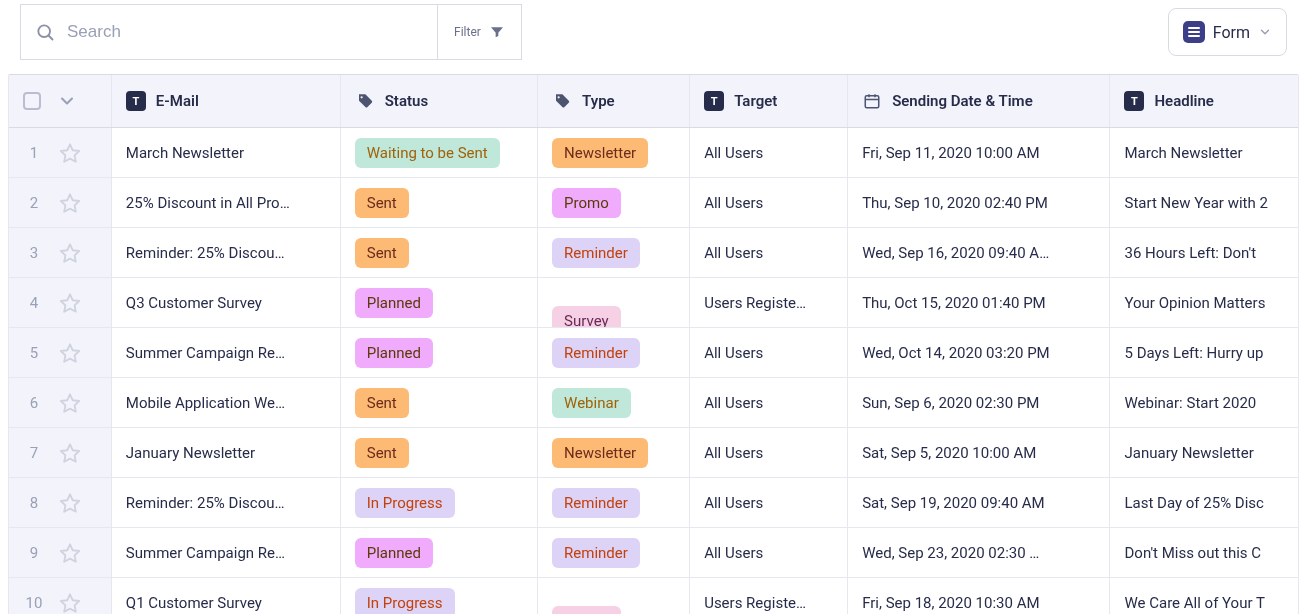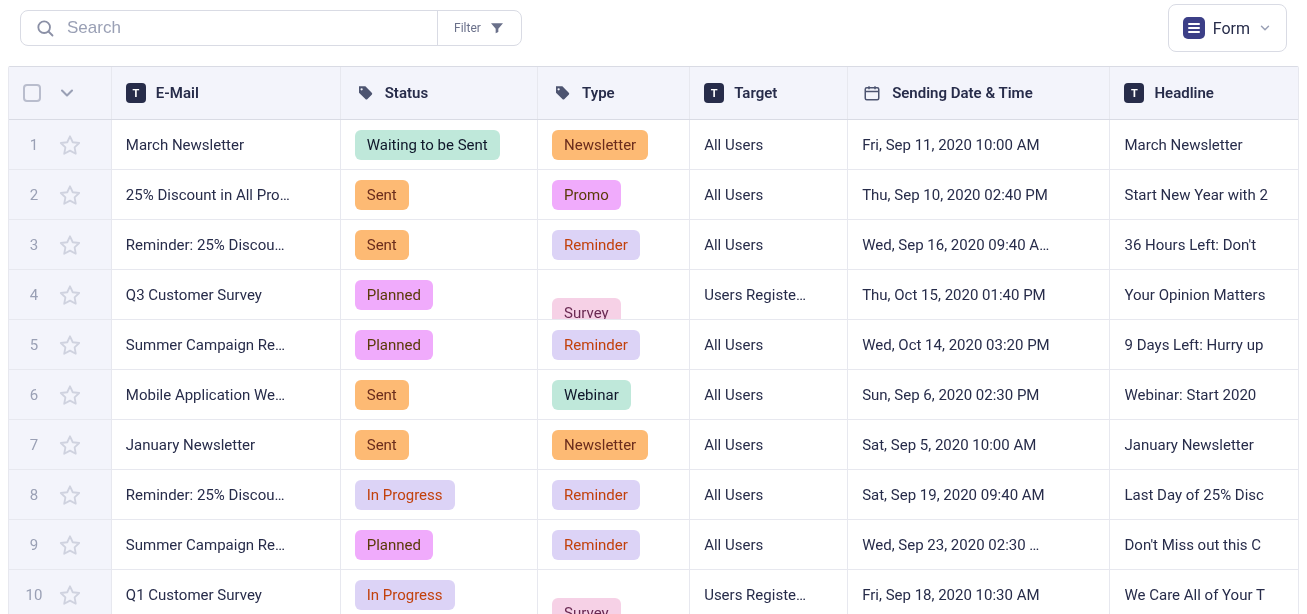--- a/index.html
+++ b/index.html
@@ -1,21 +1,21 @@
 <!DOCTYPE html>
 <html><head>
 <meta charset="utf-8">
 <style>
   * { box-sizing: border-box; }
   html,body { margin:0; padding:0; font-family: -apple-system, BlinkMacSystemFont, "Segoe UI", Roboto, Helvetica, Arial, sans-serif; color:#272c4a; font-size:15px; background:#fff; }
   .wrap { width:1307px; height:614px; overflow:hidden; position:relative; padding:0 8px; }
 
   
   .toolbar { display:flex; align-items:center; padding:4px 12px 14px 12px; gap:12px; }
-  .searchgroup { display:flex; border:1px solid #d9dbe4; border-radius:8px; height:36px; overflow:hidden; background:#fff; }
+  .searchgroup { display:flex; border:1px solid #d9dbe4; border-radius:0; height:56px; overflow:hidden; background:#fff; }
   .searchbox { display:flex; align-items:center; gap:10px; padding:0 14px; width:416px; }
   .searchbox input { border:none; outline:none; font-size:17px; color:#272c4a; width:100%; background:transparent; }
   .searchbox input::placeholder { color:#9aa0b5; }
   .filterbtn { display:flex; align-items:center; gap:8px; padding:0 16px; border-left:1px solid #d9dbe4; color:#6a708a; font-size:12px; cursor:pointer; }
   .spacer { flex:1; }
   .formbtn { display:flex; align-items:center; gap:8px; height:48px; border:1px solid #d9dbe4; border-radius:8px; padding:0 14px; font-size:16px; cursor:pointer; }
   .formbtn .chev { color:#9aa0b5; }
 
   
   .grid { border:1px solid #e7e8ef; border-top:1.5px solid #d9dbe4; border-radius:2px; }
@@ -34,21 +34,21 @@
   .c-target{ width:160px; }
   .c-date  { width:266px; }
   .c-head  { width:190px; border-right:none; }
 
   .colicon { width:20px; height:20px; border-radius:4px; display:inline-flex; align-items:center; justify-content:center; margin-right:10px; flex:0 0 auto; }
   .colicon.text { background:#272c4a; color:#fff; font-size:11px; font-weight:700; }
   .colicon.tag svg, .colicon.cal svg { width:18px; height:18px; }
   .colicon.tag, .colicon.cal { color:#4d5470; }
 
   .badge { display:inline-flex; align-items:center; height:30px; padding:0 12px; border-radius:6px; font-size:15px; }
-  .b-teal   { background:#bfe8da; color:#0f172a; }
+  .b-teal   { background:#bfe8da; color:#a16207; }
   .b-peach  { background:#fdba74; color:#6b2c1c; }
   .b-orange { background:#f0abfc; color:#5a3a08; }
   .b-lav    { background:#dcd3f6; color:#c2410c; }
   .b-pink   { background:#f6d1e6; color:#6a2a53;margin-top:36px; }
 
   
   svg { display:block; }
   .star { color:#cfd2df; cursor:pointer; }
   .chk { width:18px; height:18px; border:2px solid #b9bdcd; border-radius:4px; cursor:pointer; flex:0 0 auto; }
   .chevd { color:#9aa0b5; cursor:pointer; }
@@ -285,21 +285,21 @@
           <div class="cell c-type">
             <span class="badge b-lav">Reminder</span>
           </div>
           <div class="cell c-target">
             <span class="ellip">All Users</span>
           </div>
           <div class="cell c-date">
             <span class="ellip">Wed, Oct 14, 2020 03:20 PM</span>
           </div>
           <div class="cell c-head">
-            <span class="ellip">9 Days Left: Hurry up</span>
+            <span class="ellip">5 Days Left: Hurry up</span>
           </div>
         </div>
         <div class="row">
           <div class="cell c-idx">
             <span class="num">6</span>
             <span class="star">
               <svg width="22" height="22" viewBox="0 0 24 24" fill="none" stroke="currentColor" stroke-width="2" stroke-linejoin="round">
                 <polygon points="12 2.5 15 9 22 9.8 17 14.6 18.3 21.5 12 18.2 5.7 21.5 7 14.6 2 9.8 9 9 12 2.5"></polygon>
               </svg>
             </span>

